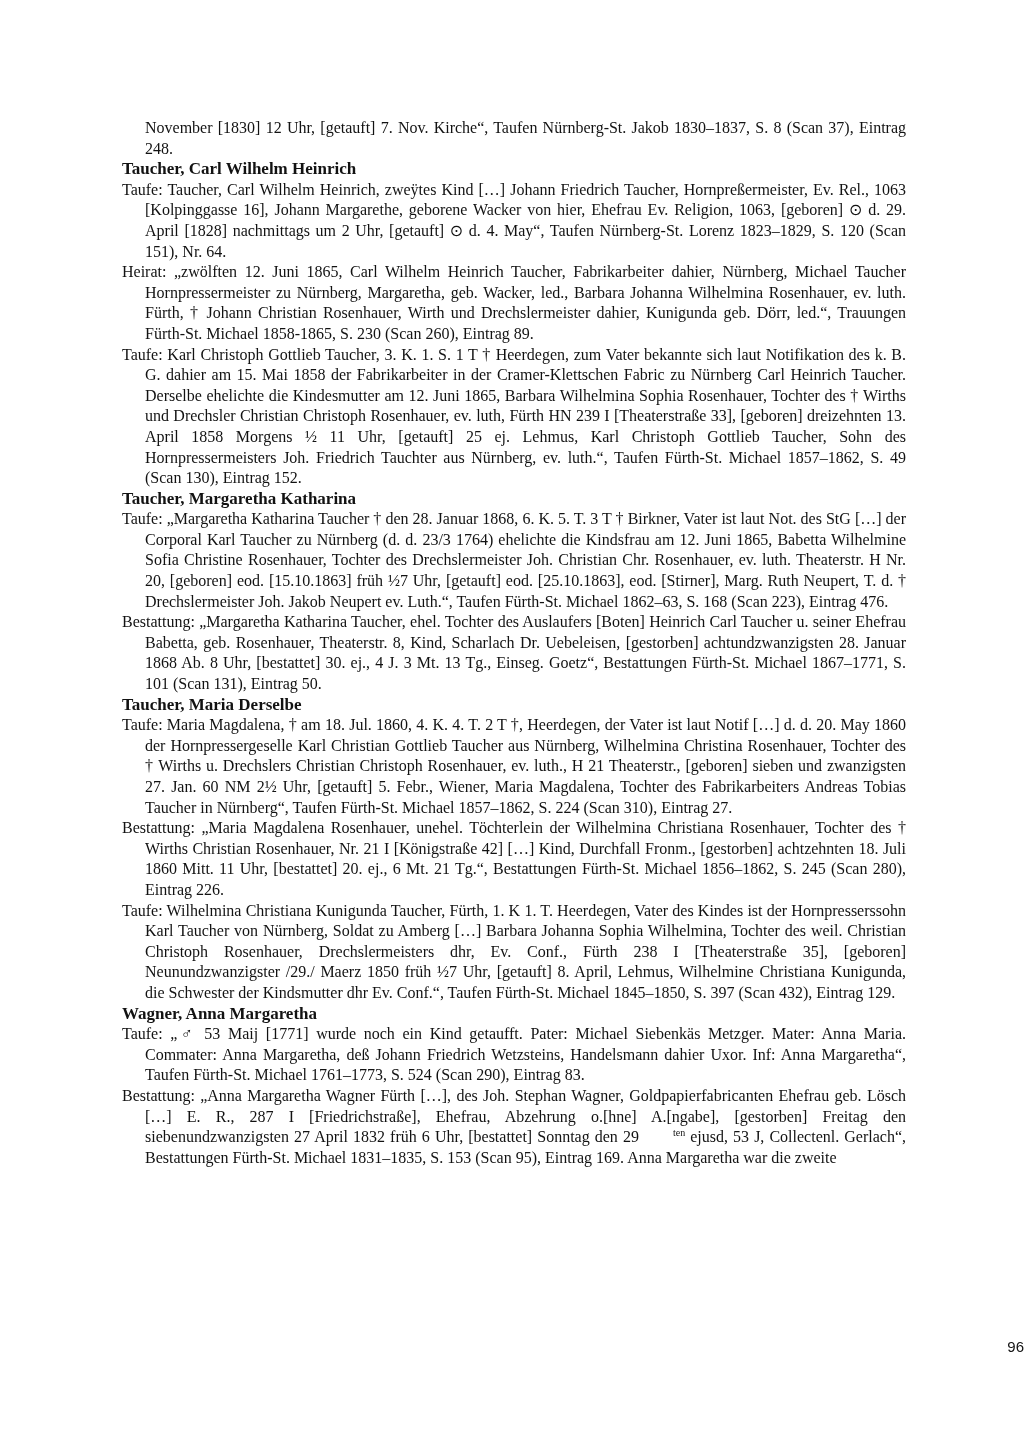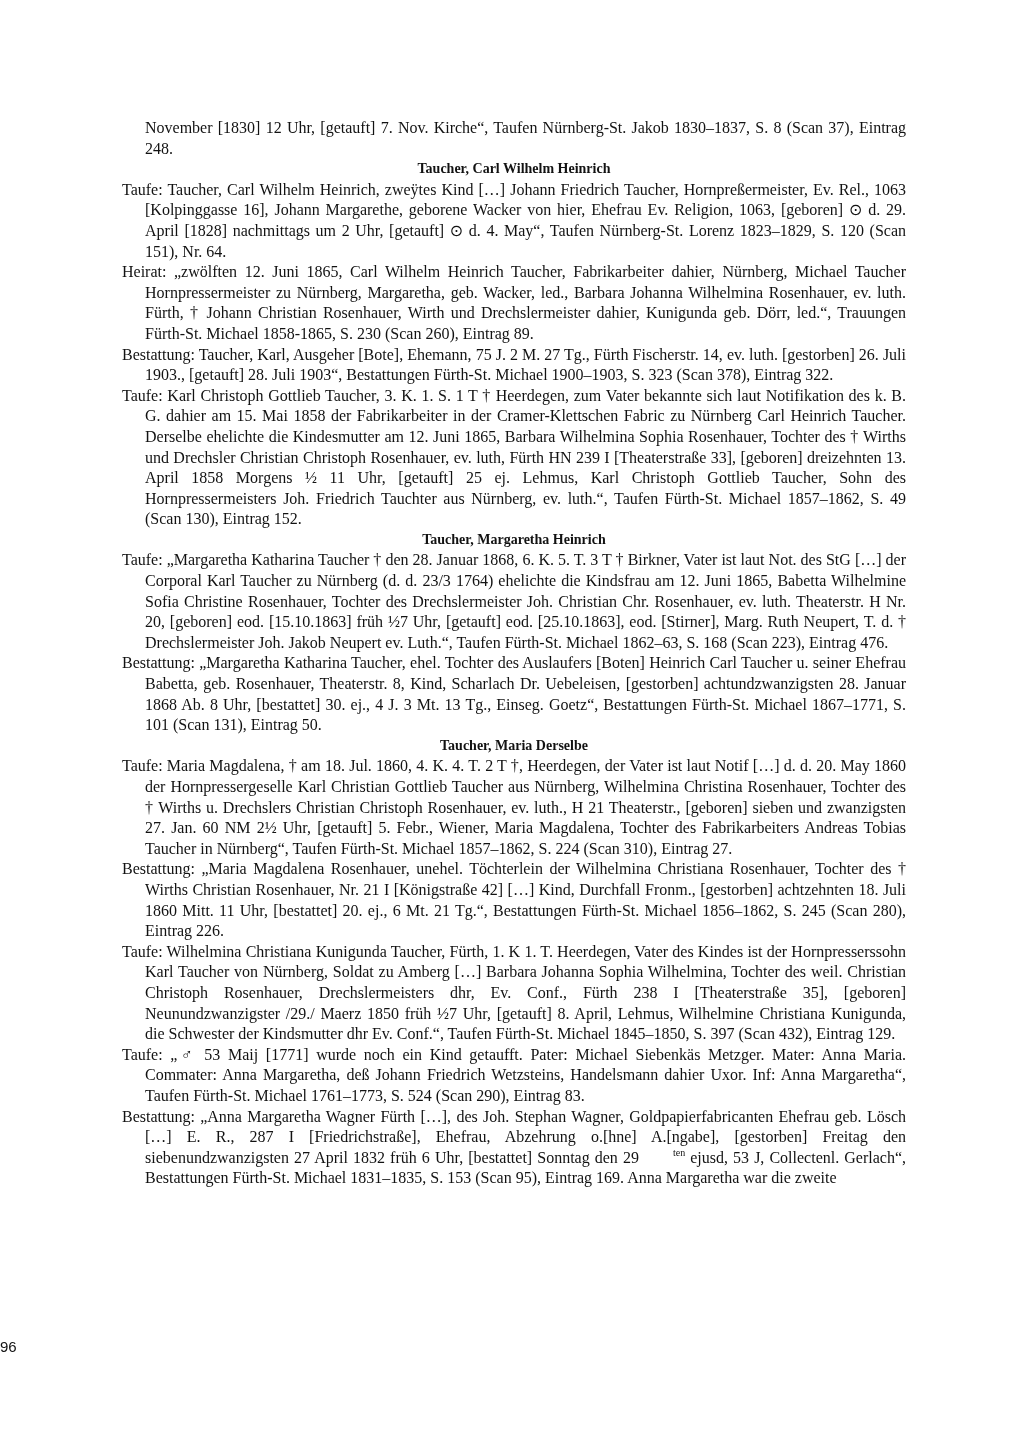--- a/index.html
+++ b/index.html
@@ -29,56 +29,56 @@
     line-height: 20.6px;
     text-align: justify;
     padding-left: 23px;
     text-indent: -23px;
   }
   .entry.continuation {
     text-indent: 0;
   }
   .heading {
     margin: 0;
-    font-size: 14px;
+    font-size: 17px;
     line-height: 20.6px;
     font-weight: bold;
-    text-align: center;
+    text-align: left;
   }
   .entry sup {
     font-size: 10px;
     line-height: 0;
     padding-left: 34px;
   }
   .page-number {
     position: absolute;
     top: 1332px;
     left: 0;
     width: 100%;
-    text-align: left;
+    text-align: right;
     font-family: "Liberation Sans", sans-serif;
     font-size: 15px;
     color: #121212;
   }
 </style>
 </head>
 <body>
 
 <div class="page">
   <div class="document-body" id="document-body">
       <p class="entry continuation">November [1830] 12 Uhr, [getauft] 7. Nov. Kirche“, Taufen Nürnberg-St. Jakob 1830–1837, S. 8 (Scan 37), Eintrag 248.</p>
       <h2 class="heading">Taucher, Carl Wilhelm Heinrich</h2>
       <p class="entry">Taufe: Taucher, Carl Wilhelm Heinrich, zweÿtes Kind […] Johann Friedrich Taucher, Hornpreßermeister, Ev. Rel., 1063 [Kolpinggasse 16], Johann Margarethe, geborene Wacker von hier, Ehefrau Ev. Religion, 1063, [geboren] ⊙ d. 29. April [1828] nachmittags um 2 Uhr, [getauft] ⊙ d. 4. May“, Taufen Nürnberg-St. Lorenz 1823–1829, S. 120 (Scan 151), Nr. 64.</p>
       <p class="entry">Heirat: „zwölften 12. Juni 1865, Carl Wilhelm Heinrich Taucher, Fabrikarbeiter dahier, Nürnberg, Michael Taucher Hornpressermeister zu Nürnberg, Margaretha, geb. Wacker, led., Barbara Johanna Wilhelmina Rosenhauer, ev. luth. Fürth, † Johann Christian Rosenhauer, Wirth und Drechslermeister dahier, Kunigunda geb. Dörr, led.“, Trauungen Fürth-St. Michael 1858-1865, S. 230 (Scan 260), Eintrag 89.</p>
-      <p class="entry">Bestattung: Taucher, Karl, Ausgeher [Bote], Ehemann, 75 J. 2 M. 27 Tg., Fürth Fischerstr. 14, ev. luth. [gestorben] 26. Juli 1903., [getauft] 28. Juli 1903“, Bestattungen Fürth-St. Michael 1900–1903, S. 323 (Scan 378), Eintrag 322.</p>
       <p class="entry">Taufe: Karl Christoph Gottlieb Taucher, 3. K. 1. S. 1 T † Heerdegen, zum Vater bekannte sich laut Notifikation des k. B. G. dahier am 15. Mai 1858 der Fabrikarbeiter in der Cramer-Klettschen Fabric zu Nürnberg Carl Heinrich Taucher. Derselbe ehelichte die Kindesmutter am 12. Juni 1865, Barbara Wilhelmina Sophia Rosenhauer, Tochter des † Wirths und Drechsler Christian Christoph Rosenhauer, ev. luth, Fürth HN 239 I [Theaterstraße 33], [geboren] dreizehnten 13. April 1858 Morgens ½ 11 Uhr, [getauft] 25 ej. Lehmus, Karl Christoph Gottlieb Taucher, Sohn des Hornpressermeisters Joh. Friedrich Tauchter aus Nürnberg, ev. luth.“, Taufen Fürth-St. Michael 1857–1862, S. 49 (Scan 130), Eintrag 152.</p>
-      <h2 class="heading">Taucher, Margaretha Heinrich</h2>
+      <h2 class="heading">Taucher, Margaretha Katharina</h2>
       <p class="entry">Taufe: „Margaretha Katharina Taucher † den 28. Januar 1868, 6. K. 5. T. 3 T † Birkner, Vater ist laut Not. des StG […] der Corporal Karl Taucher zu Nürnberg (d. d. 23/3 1764) ehelichte die Kindsfrau am 12. Juni 1865, Babetta Wilhelmine Sofia Christine Rosenhauer, Tochter des Drechslermeister Joh. Christian Chr. Rosenhauer, ev. luth. Theaterstr. H Nr. 20, [geboren] eod. [15.10.1863] früh ½7 Uhr, [getauft] eod. [25.10.1863], eod. [Stirner], Marg. Ruth Neupert, T. d. † Drechslermeister Joh. Jakob Neupert ev. Luth.“, Taufen Fürth-St. Michael 1862–63, S. 168 (Scan 223), Eintrag 476.</p>
       <p class="entry">Bestattung: „Margaretha Katharina Taucher, ehel. Tochter des Auslaufers [Boten] Heinrich Carl Taucher u. seiner Ehefrau Babetta, geb. Rosenhauer, Theaterstr. 8, Kind, Scharlach Dr. Uebeleisen, [gestorben] achtundzwanzigsten 28. Januar 1868 Ab. 8 Uhr, [bestattet] 30. ej., 4 J. 3 Mt. 13 Tg., Einseg. Goetz“, Bestattungen Fürth-St. Michael 1867–1771, S. 101 (Scan 131), Eintrag 50.</p>
       <h2 class="heading">Taucher, Maria Derselbe</h2>
       <p class="entry">Taufe: Maria Magdalena, † am 18. Jul. 1860, 4. K. 4. T. 2 T †, Heerdegen, der Vater ist laut Notif […] d. d. 20. May 1860 der Hornpressergeselle Karl Christian Gottlieb Taucher aus Nürnberg, Wilhelmina Christina Rosenhauer, Tochter des † Wirths u. Drechslers Christian Christoph Rosenhauer, ev. luth., H 21 Theaterstr., [geboren] sieben und zwanzigsten 27. Jan. 60 NM 2½ Uhr, [getauft] 5. Febr., Wiener, Maria Magdalena, Tochter des Fabrikarbeiters Andreas Tobias Taucher in Nürnberg“, Taufen Fürth-St. Michael 1857–1862, S. 224 (Scan 310), Eintrag 27.</p>
       <p class="entry">Bestattung: „Maria Magdalena Rosenhauer, unehel. Töchterlein der Wilhelmina Christiana Rosenhauer, Tochter des † Wirths Christian Rosenhauer, Nr. 21 I [Königstraße 42] […] Kind, Durchfall Fronm., [gestorben] achtzehnten 18. Juli 1860 Mitt. 11 Uhr, [bestattet] 20. ej., 6 Mt. 21 Tg.“, Bestattungen Fürth-St. Michael 1856–1862, S. 245 (Scan 280), Eintrag 226.</p>
       <p class="entry">Taufe: Wilhelmina Christiana Kunigunda Taucher, Fürth, 1. K 1. T. Heerdegen, Vater des Kindes ist der Hornpresserssohn Karl Taucher von Nürnberg, Soldat zu Amberg […] Barbara Johanna Sophia Wilhelmina, Tochter des weil. Christian Christoph Rosenhauer, Drechslermeisters dhr, Ev. Conf., Fürth 238 I [Theaterstraße 35], [geboren] Neunundzwanzigster /29./ Maerz 1850 früh ½7 Uhr, [getauft] 8. April, Lehmus, Wilhelmine Christiana Kunigunda, die Schwester der Kindsmutter dhr Ev. Conf.“, Taufen Fürth-St. Michael 1845–1850, S. 397 (Scan 432), Eintrag 129.</p>
+      <h2 class="heading">Wagner, Anna Margaretha</h2>
       <p class="entry">Taufe: „♂ 53 Maij [1771] wurde noch ein Kind getaufft. Pater: Michael Siebenkäs Metzger. Mater: Anna Maria. Commater: Anna Margaretha, deß Johann Friedrich Wetzsteins, Handelsmann dahier Uxor. Inf: Anna Margaretha“, Taufen Fürth-St. Michael 1761–1773, S. 524 (Scan 290), Eintrag 83.</p>
       <p class="entry"><span>Bestattung: „Anna Margaretha Wagner Fürth […], des Joh. Stephan Wagner, Goldpapierfabricanten Ehefrau geb. Lösch […] E. R., 287 I [Friedrichstraße], Ehefrau, Abzehrung o.[hne] A.[ngabe], [gestorben] Freitag den siebenundzwanzigsten 27 April 1832 früh 6 Uhr, [bestattet] Sonntag den 29</span><sup><span>ten</span></sup><span> ejusd, 53 J, Collectenl. Gerlach“, Bestattungen Fürth-St. Michael 1831–1835, S. 153 (Scan 95), Eintrag 169. Anna Margaretha war die zweite</span></p>
     </div>
   <div class="page-number">96</div>
 </div>
 
 </body></html>

